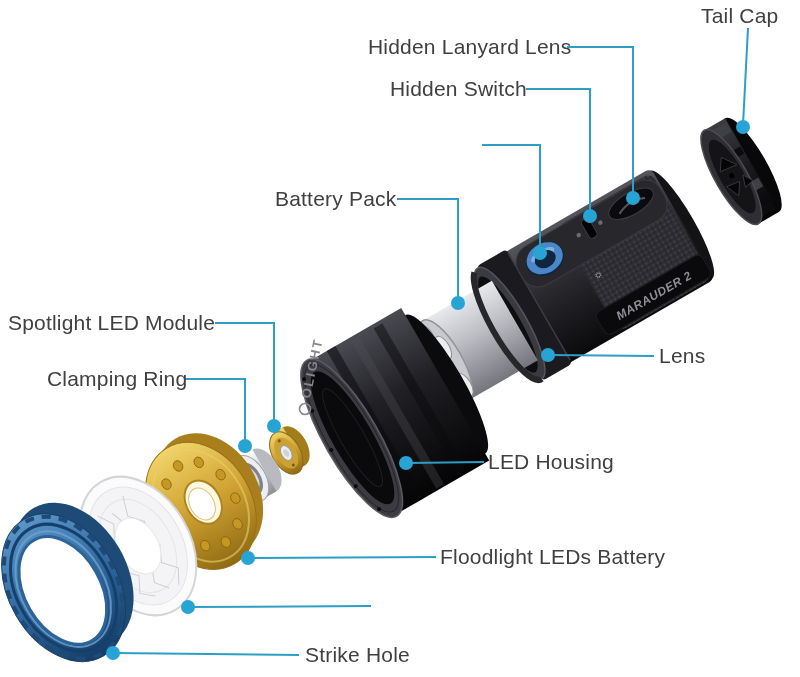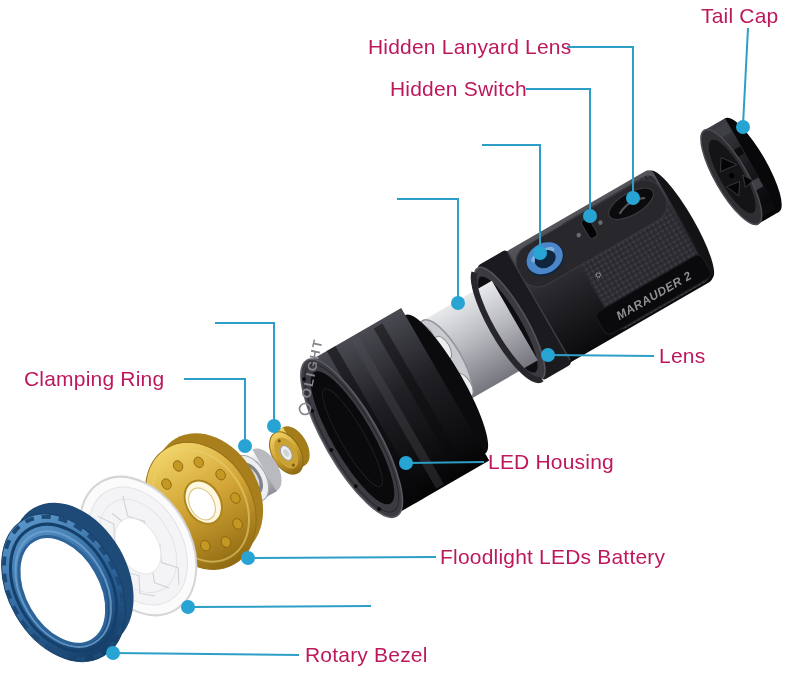--- a/index.html
+++ b/index.html
@@ -3,21 +3,21 @@
 <meta charset="utf-8">
 <style>
   html,body{margin:0;padding:0;background:#ffffff;}
   .stage{
     position:relative;width:800px;height:677px;overflow:hidden;
     background:#ffffff;font-family:"Liberation Sans",sans-serif;
   }
   .stage svg{position:absolute;left:0;top:0;}
   .label{
     position:absolute;
-    color:#be185d;
+    color:#404040;
     font-size:21px;
     line-height:24px;
     white-space:nowrap;
     letter-spacing:0.2px;
   }
 </style>
 </head>
 <body>
 
 <div class="stage">
@@ -239,19 +239,21 @@
     <circle cx="406" cy="463" r="7"></circle>
     <circle cx="248" cy="558" r="7"></circle>
     <circle cx="188" cy="607" r="7"></circle>
     <circle cx="113" cy="653" r="7"></circle>
   </g>
 </svg>
 
 <div class="label" style="left:701px;top:4px">Tail Cap</div>
 <div class="label" style="left:368px;top:35px">Hidden Lanyard Lens</div>
 <div class="label" style="left:390px;top:77px">Hidden Switch</div>
-<div class="label" style="left:24px;top:367px">Clamping Ring</div>
+<div class="label" style="left:275px;top:187px">Battery Pack</div>
+<div class="label" style="left:8px;top:311px">Spotlight LED Module</div>
+<div class="label" style="left:47px;top:367px">Clamping Ring</div>
 <div class="label" style="left:659px;top:344px">Lens</div>
 <div class="label" style="left:488px;top:450px">LED Housing</div>
 <div class="label" style="left:440px;top:545px">Floodlight LEDs Battery</div>
-<div class="label" style="left:305px;top:643px">Rotary Bezel</div>
+<div class="label" style="left:305px;top:643px">Strike Hole</div>
 
 </div>
 
 </body></html>

